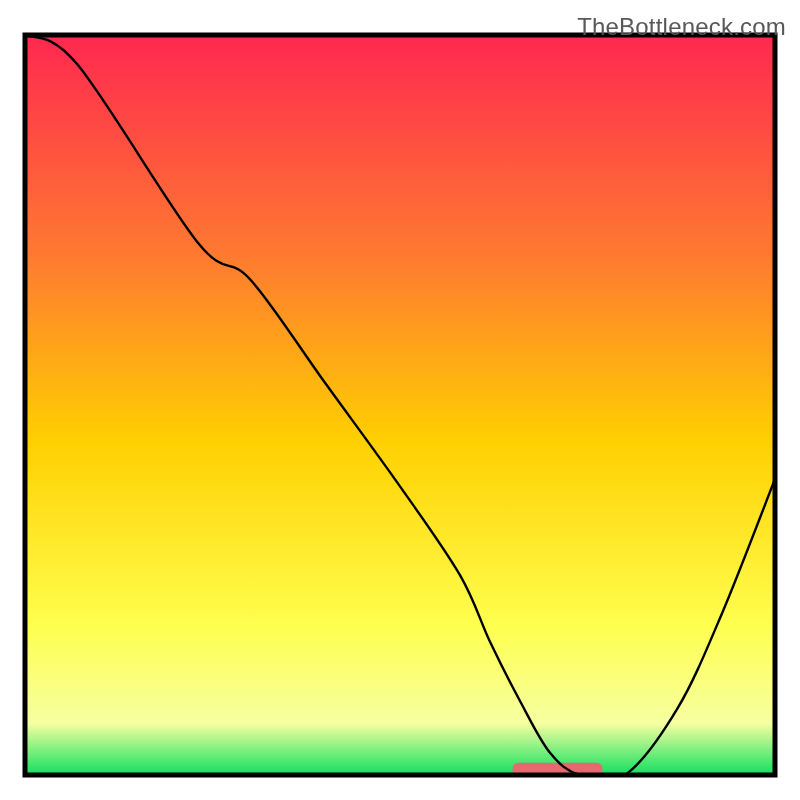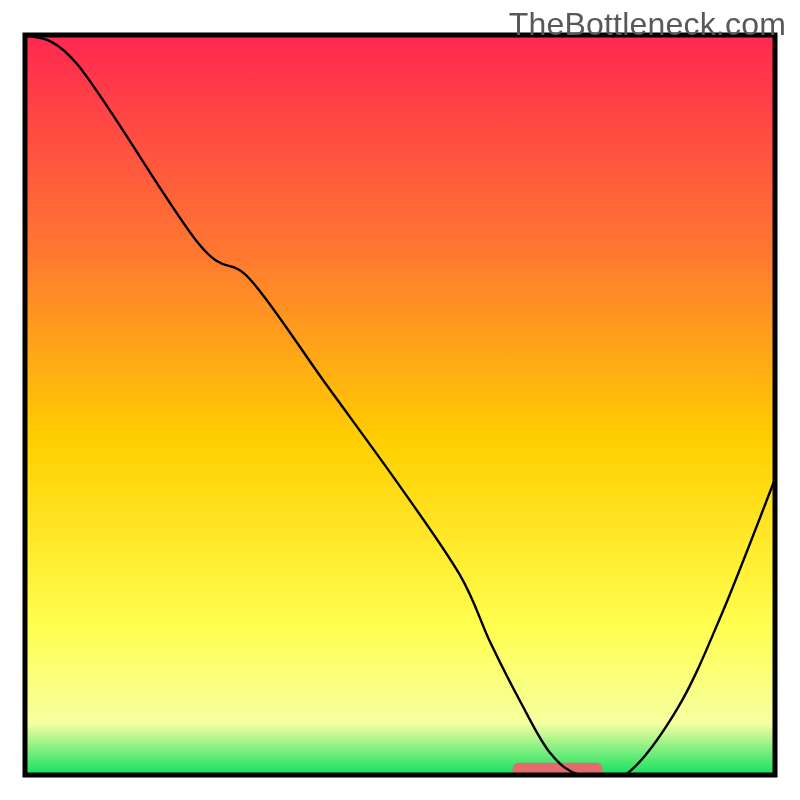--- a/index.html
+++ b/index.html
@@ -10,23 +10,23 @@
     background: #ffffff;
     font-family: Arial, Helvetica, sans-serif;
   }
   .container {
     position: relative;
     width: 800px;
     height: 800px;
   }
   .watermark {
     position: absolute;
-    top: 6px;
+    top: 13px;
     right: 14px;
-    font-size: 32px;
+    font-size: 24px;
     font-weight: 500;
     color: #58585a;
     letter-spacing: 0.2px;
   }
   svg.chart {
     display: block;
   }
 </style>
 </head>
 <body>

